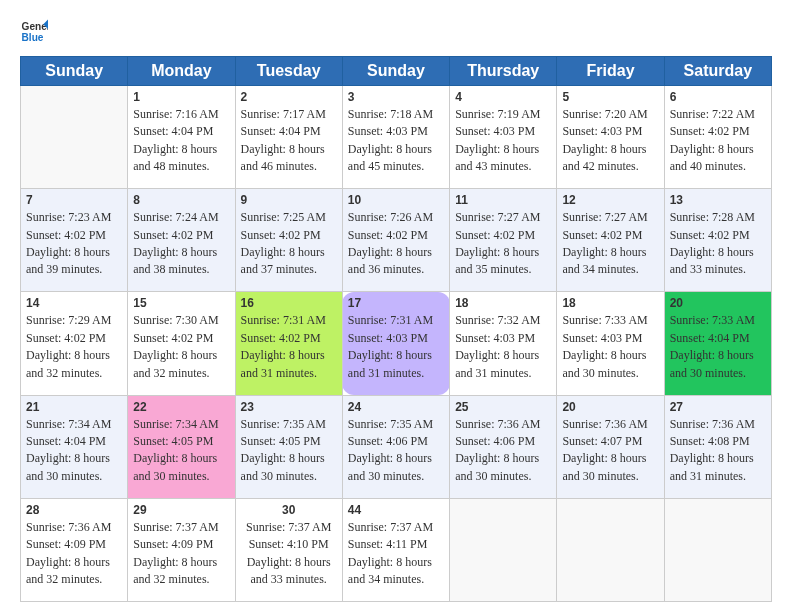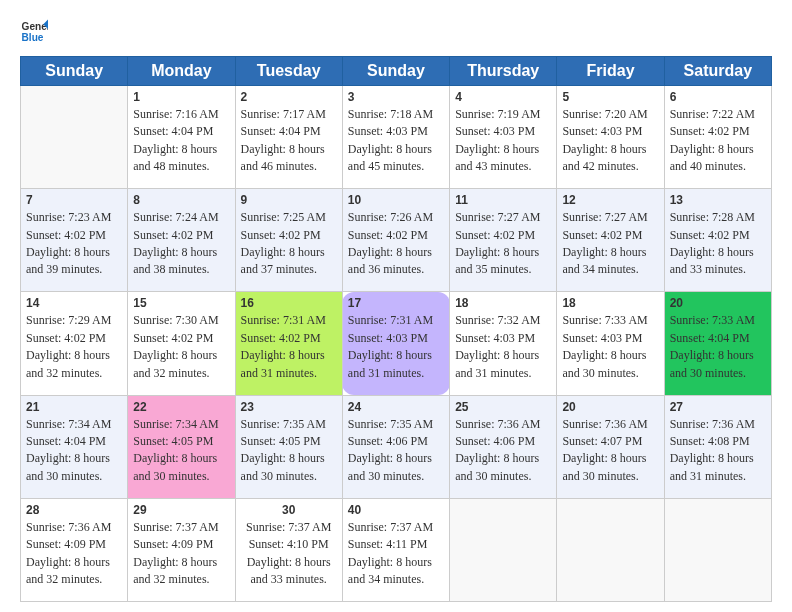--- a/index.html
+++ b/index.html
@@ -367,21 +367,21 @@
           </td>
           <td style="background: rgb(255, 255, 255); text-align: center;">
             <span class="day-num">30</span>
         <div class="day-info">
           Sunrise: 7:37 AM<br>
           Sunset: 4:10 PM<br>
           Daylight: 8 hours and 33 minutes.
         </div>
           </td>
           <td style="background: rgb(255, 255, 255);">
-            <span class="day-num">40</span>
+            <span class="day-num">44</span>
         <div class="day-info">
           Sunrise: 7:37 AM<br>
           Sunset: 4:11 PM<br>
           Daylight: 8 hours and 34 minutes.
         </div>
           </td>
           <td class="empty"></td>
           <td class="empty"></td>
           <td class="empty"></td>
         </tr>

